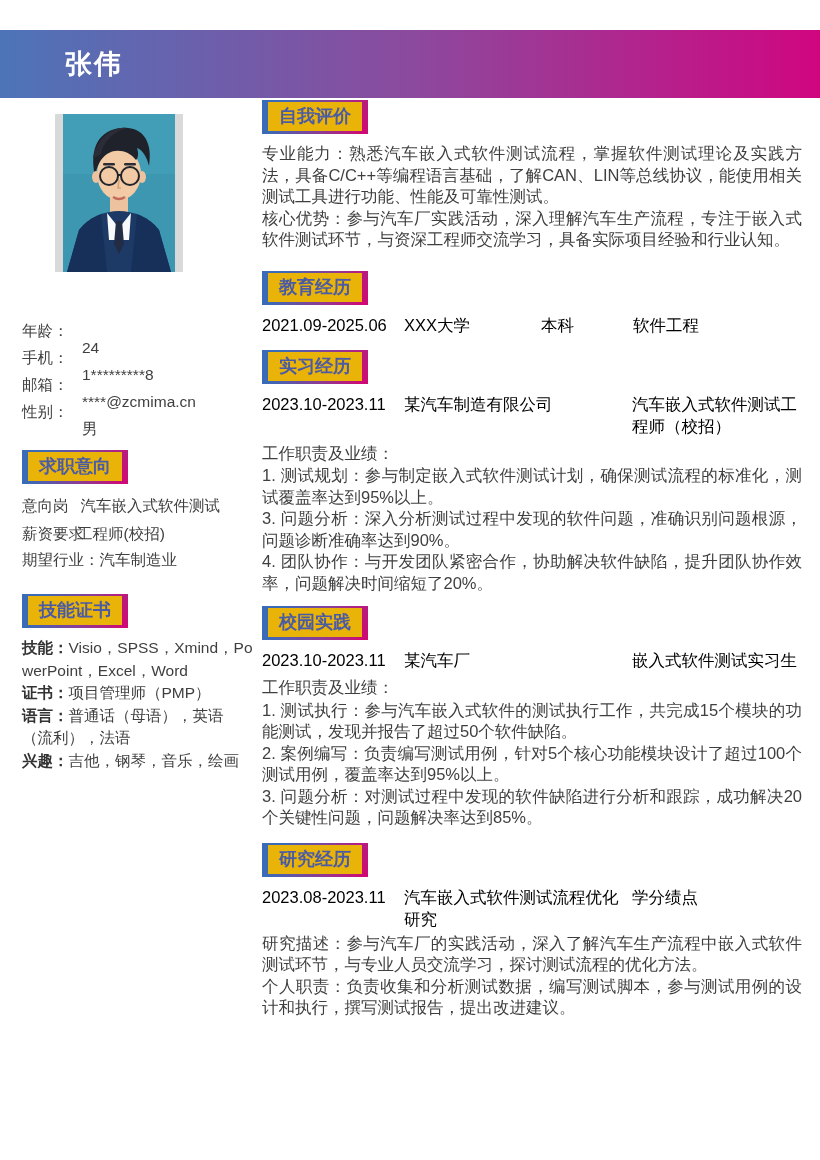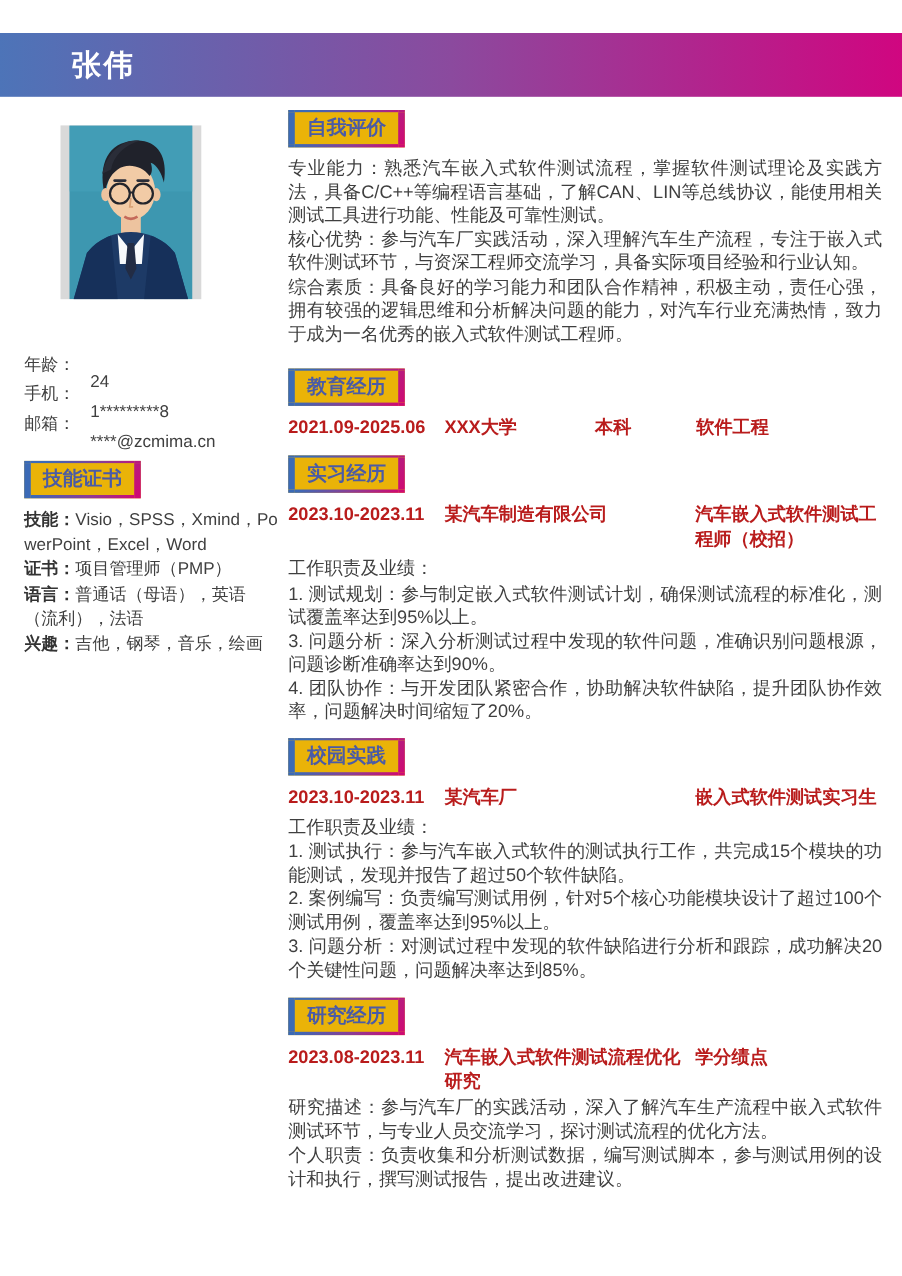--- a/index.html
+++ b/index.html
@@ -4,21 +4,21 @@
 <style>
   * { margin:0; padding:0; box-sizing:border-box; }
   html,body { width:820px; height:1160px; }
   body {
     position:relative; overflow:hidden; background:#ffffff;
     font-family:"Liberation Sans","DejaVu Sans",sans-serif;
     color:#3f3f3f; -webkit-font-smoothing:antialiased;
   }
   
   .banner {
-    position:absolute; left:0; top:30px; width:820px; height:58px;
+    position:absolute; left:0; top:30px; width:820px; height:68px;
     background:linear-gradient(90deg,#4d74b8 0%,#8b4a9e 50%,#d00680 100%);
     display:flex; align-items:center; padding-left:65px;
   }
   .banner .name { color:#ffffff; font-size:27px; font-weight:bold; letter-spacing:2px; }
 
   
   .sec-h {
     display:inline-block; padding:3px 11px 4px 11px;
     font-size:18px; font-weight:bold; color:#4a5ba6; line-height:22px;
     border-style:solid; border-width:2px 6px 3px 6px;
@@ -51,21 +51,21 @@
   .sk-wrap { margin-top:20px; }
   .sk-list { margin-top:9px; font-size:15.5px; line-height:22.5px; word-break:break-all; }
   .sk-item .lbl { font-weight:bold; color:#333333; }
 
   
   .main { position:absolute; left:262px; top:100px; width:540px; }
   .para { font-size:16.5px; line-height:21.5px; color:#3f3f3f; text-align:justify; }
   .mt9  { margin-top:9px; }
   .sec  { }
   .bold-row {
-    display:flex; margin-top:9px; font-weight:bold; color:#b91c1c;
+    display:flex; margin-top:9px; font-weight:normal; color:#000000;
     font-size:16.5px; line-height:22px;
   }
   .bold-row .c-date { width:142px; flex:none; }
   .bold-row .c-2 { width:137px; flex:none; }
   .bold-row .c-3 { width:92px; flex:none; }
   .bold-row .c-flex { flex:1; }
   .bold-row .c-pos { width:170px; flex:none; }
   .sec-lines { margin-top:3px; }
   .bullets { margin-top:1px; }
   .h-edu { margin-top:20px; }
@@ -124,22 +124,42 @@
       <span class="val">24</span>
     </div>
     <div class="info-row">
       <span class="lbl">手机：</span>
       <span class="val">1*********8</span>
     </div>
     <div class="info-row">
       <span class="lbl">邮箱：</span>
       <span class="val">****@zcmima.cn</span>
     </div>
-  </div>
-
+    <div class="info-row">
+      <span class="lbl">性别：</span>
+      <span class="val">男</span>
+    </div>
+  </div>
+
+  <div class="ji-wrap">
+    <span class="sec-h">求职意向</span>
+    <div class="ji-content">
+      <div class="ji-row1">
+        <span>意向岗</span>
+        <span class="v">汽车嵌入式软件测试</span>
+      </div>
+      <div class="ji-row2">
+        <span class="ji-base">薪资要求</span>
+        <span class="ji-over">工程师(校招)</span>
+      </div>
+      <div class="ji-row3">
+        <span>期望行业：汽车制造业</span>
+      </div>
+    </div>
+  </div>
 
   <div class="sk-wrap">
     <span class="sec-h">技能证书</span>
     <div class="sk-list">
       <div class="sk-item">
         <span class="lbl">技能：</span><span>Visio，SPSS，Xmind，PowerPoint，Excel，Word</span>
       </div>
       <div class="sk-item">
         <span class="lbl">证书：</span><span>项目管理师（PMP）</span>
       </div>
@@ -153,21 +173,20 @@
   </div>
 </div>
 
 <div class="main">
 
   <div class="sec">
     <span class="sec-h">自我评价</span>
     <div class="para mt9">
       <div>专业能力：熟悉汽车嵌入式软件测试流程，掌握软件测试理论及实践方法，具备C/C++等编程语言基础，了解CAN、LIN等总线协议，能使用相关测试工具进行功能、性能及可靠性测试。</div>
       <div>核心优势：参与汽车厂实践活动，深入理解汽车生产流程，专注于嵌入式软件测试环节，与资深工程师交流学习，具备实际项目经验和行业认知。</div>
-      <div>综合素质：具备良好的学习能力和团队合作精神，积极主动，责任心强，拥有较强的逻辑思维和分析解决问题的能力，对汽车行业充满热情，致力于成为一名优秀的嵌入式软件测试工程师。</div>
     </div>
   </div>
 
   <div class="sec">
     <span class="sec-h h-edu">教育经历</span>
     <div class="bold-row">
       <span class="c-date">2021.09-2025.06</span>
       <span class="c-2">XXX大学</span>
       <span class="c-3">本科</span>
       <span class="c-flex">软件工程</span>

